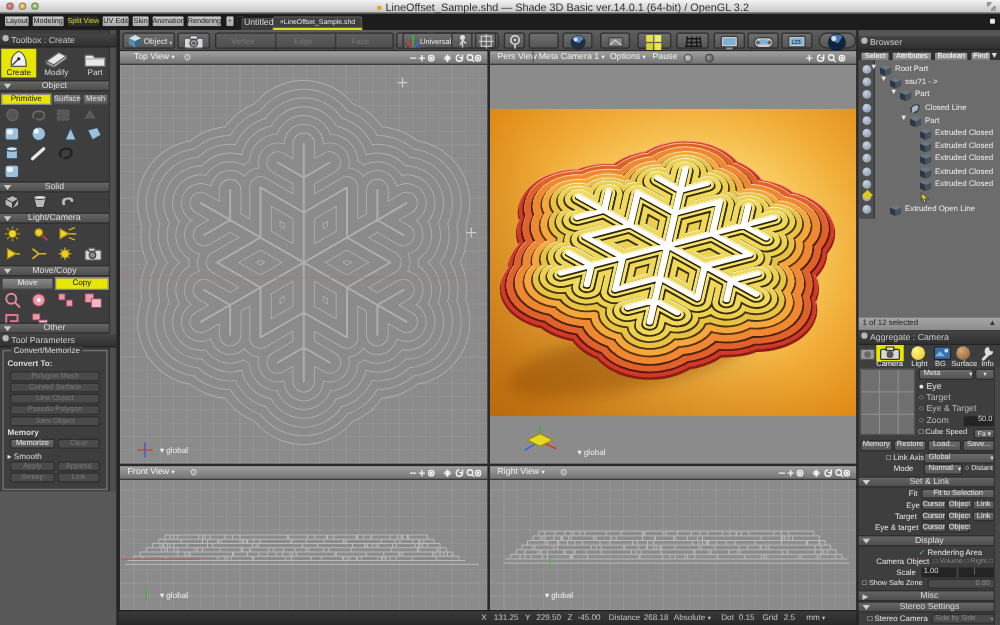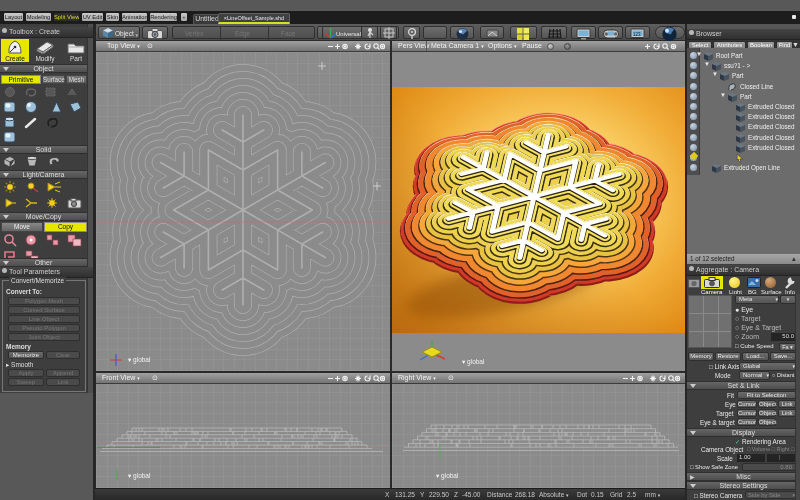--- a/index.html
+++ b/index.html
@@ -10,20 +10,30 @@
 .secbar .tri{position:absolute;left:3px;top:2px;width:0;height:0;border-left:3px solid transparent;border-right:3px solid transparent;border-top:4px solid #ccc}
 .btn{position:absolute;background:linear-gradient(#6b6b6b,#555);border:1px solid #2e2e2e;border-radius:2px;color:#e6e6e6;font-size:7px;text-align:center}
 .btn.dis{background:#4a4a4a;color:#777}
 .tbtn{position:absolute;top:1px;height:10px;background:linear-gradient(#c9c9c9,#a8a8a8);border:1px solid #1a1a1a;border-radius:2px;color:#1c1c1c;font-size:5.8px;text-align:center;line-height:9px;white-space:nowrap;overflow:hidden}
 .ttxt{color:#e8e8e8;font-size:7px;position:absolute}
 .glob{position:absolute;color:#f0f0f0;font-size:6.5px}
 .tbb{position:absolute;top:2px;height:13px;background:linear-gradient(#6e6e6e,#555);border:1px solid #2f2f2f;border-radius:2px}
 </style></head><body>
 <div id="app">
 
+<div class="abs" style="left:0;top:0;width:800px;height:11px;background:linear-gradient(#f4f4f4,#c6c6c6);border-bottom:1px solid #777">
+ <div class="tl" style="left:5px;background:radial-gradient(circle at 35% 30%,#f0a09a,#cf4840);border:1px solid #99635f"></div>
+ <div class="tl" style="left:15px;background:radial-gradient(circle at 35% 30%,#f8dc9a,#dfa33b);border:1px solid #9a8050"></div>
+ <div class="tl" style="left:25px;background:radial-gradient(circle at 35% 30%,#c8e8a0,#76b34a);border:1px solid #6d8a55"></div>
+ <div class="abs" style="left:100px;right:0;top:1px;text-align:center;color:#2e2e2e;font-size:8.7px"><span style="color:#e8a820">●</span> LineOffset_Sample.shd — Shade 3D Basic ver.14.0.1 (64-bit) / OpenGL 3.2</div>
+ <svg width="8" height="8" style="position:absolute;right:3px;top:1px">
+        <path d="M1 4 L4 1 M4 7 L7 4" stroke="#888" stroke-width="1.2" fill="none"></path>
+        <path d="M4 1 L1 1 L1 4 M7 4 L7 7 L4 7" fill="none" stroke="#888" stroke-width="1"></path>
+      </svg>
+</div>
 
 <div class="abs" style="left:0;top:11px;width:800px;height:13px;background:#1d1d1d">
  <div class="tbtn" style="left:3px;width:21px">Layout</div>
  <div class="tbtn" style="left:25px;width:27px">Modeling</div>
  <div class="tbtn" style="left:53px;width:27px;background:#2e2e2e;color:#d8da25">Split View</div>
  <div class="tbtn" style="left:81px;width:23px">UV Edit</div>
  <div class="tbtn" style="left:105px;width:15px">Skin</div>
  <div class="tbtn" style="left:121px;width:27px">Animation</div>
  <div class="tbtn" style="left:149px;width:29px">Rendering</div>
  <div class="tbtn" style="left:180px;width:8px;color:#444">+</div>

